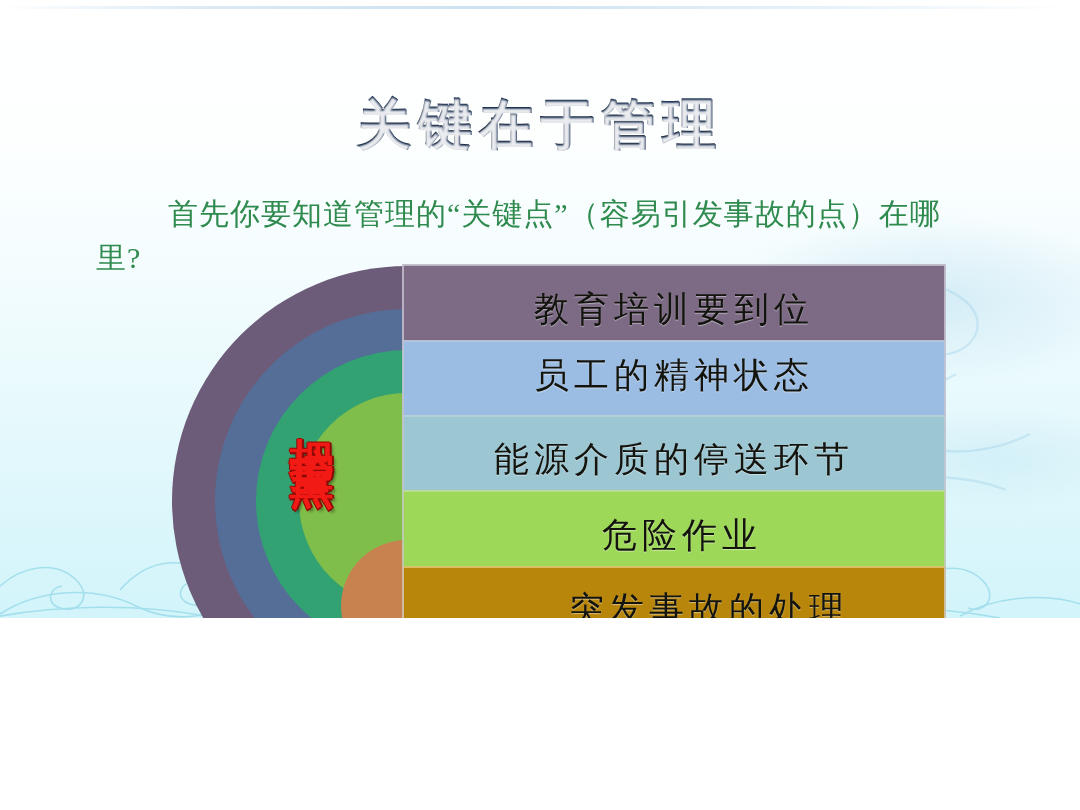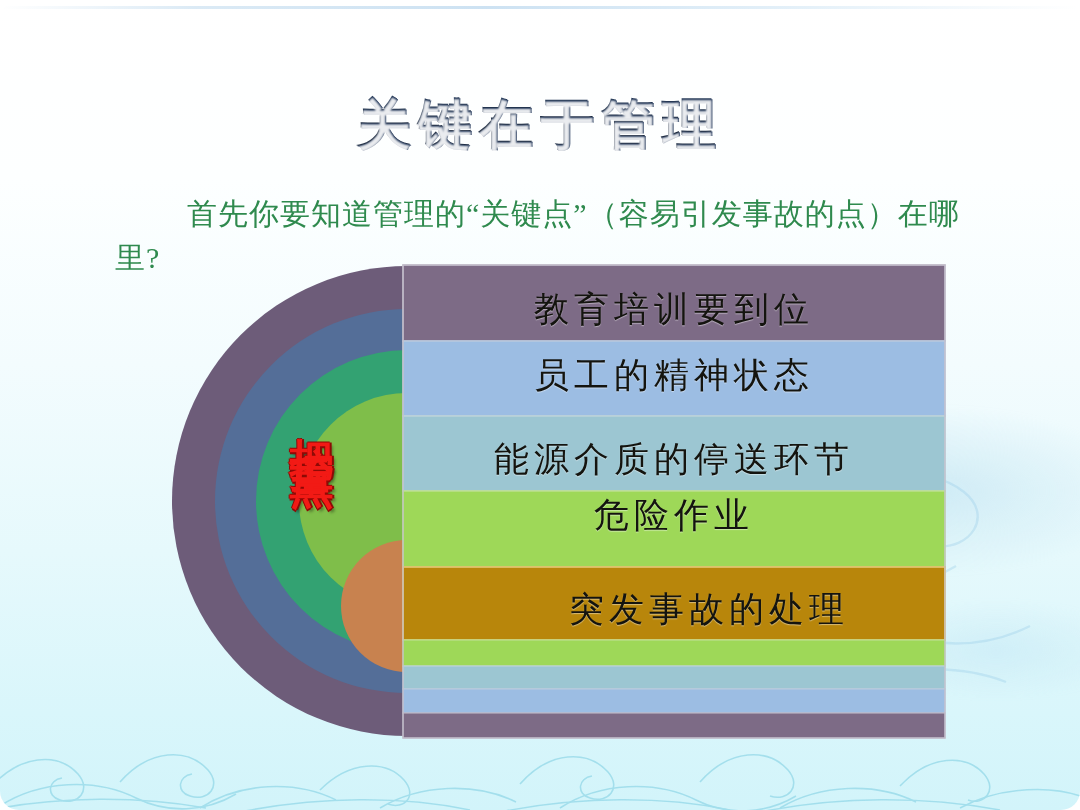--- a/index.html
+++ b/index.html
@@ -3,24 +3,23 @@
 <meta charset="utf-8">
 <style>
   html,body{margin:0;padding:0;}
   body{
     width:1080px;height:810px;overflow:hidden;
     font-family:"Liberation Serif","DejaVu Serif",serif;
     position:relative;
     background:#ffffff;
   }
   #slide{
-    position:absolute;inset:0;width:1080px;height:810px;overflow:hidden;
+    position:absolute;inset:0;width:1080px;height:618px;overflow:hidden;
     background:
       linear-gradient(to bottom,#ffffff 0%,#fdffff 22%,#f3fcfe 45%,#e6f9fc 68%,#d9f6fb 88%,#d2f4fa 100%);
-    border-radius: 19px;
   }
   
   .toprule{
     position:absolute;left:0;top:6px;width:100%;height:3px;
     background:linear-gradient(to right,#ffffff 0%,#cfe3f2 18%,#bcd8ee 45%,#dcecf7 75%,#ffffff 100%);
     opacity:.75;
   }
   
   .cloudwash{
     position:absolute;right:-40px;bottom:40px;width:620px;height:430px;
@@ -50,21 +49,20 @@
     -webkit-text-fill-color:transparent;
   }
 
   
   .subtitle{
     position:absolute;left:96px;top:162px;width:880px;
     font-size:30px;line-height:1.45;color:#2f8a4e;
     text-indent:72px;
     font-family:"Liberation Serif","DejaVu Serif",serif;
     letter-spacing:1px;
-    margin-left:19px;
   }
 
   
   #diagram{position:absolute;left:0;top:0;width:1080px;height:810px;pointer-events:none;}
   .dgsvg{position:absolute;left:0;top:0;}
 
   
   .bandlabel{
     position:absolute;
     text-align:center;
@@ -164,19 +162,19 @@
         <rect x="403" y="689" width="542" height="24" fill="#9cbde3" stroke="#b9c9de" stroke-width="1.2"></rect>
         <rect x="403" y="713" width="542" height="25" fill="#7d6b86" stroke="#b9b3c3" stroke-width="1.2"></rect>
       </g>
 
       <rect x="403" y="265" width="542" height="473" fill="none" stroke="#c3bfcb" stroke-width="1.2"></rect>
     </svg>
 
     <div class="bandlabel" style="left:403px;top:286px;width:542px;">教育培训要到位</div>
     <div class="bandlabel" style="left:403px;top:352px;width:542px;">员工的精神状态</div>
     <div class="bandlabel" style="left:403px;top:436px;width:542px;">能源介质的停送环节</div>
-    <div class="bandlabel" style="left:403px;top:492px;width:542px;">危险作业</div>
+    <div class="bandlabel" style="left:403px;top:512px;width:542px;padding-left:8px;">危险作业</div>
     <div class="bandlabel" style="left:403px;top:586px;width:542px;margin-left:35px;">突发事故的处理</div>
 
     <div class="redcap">把控重点</div>
   </div>
 
 </div>
 
 </body></html>

